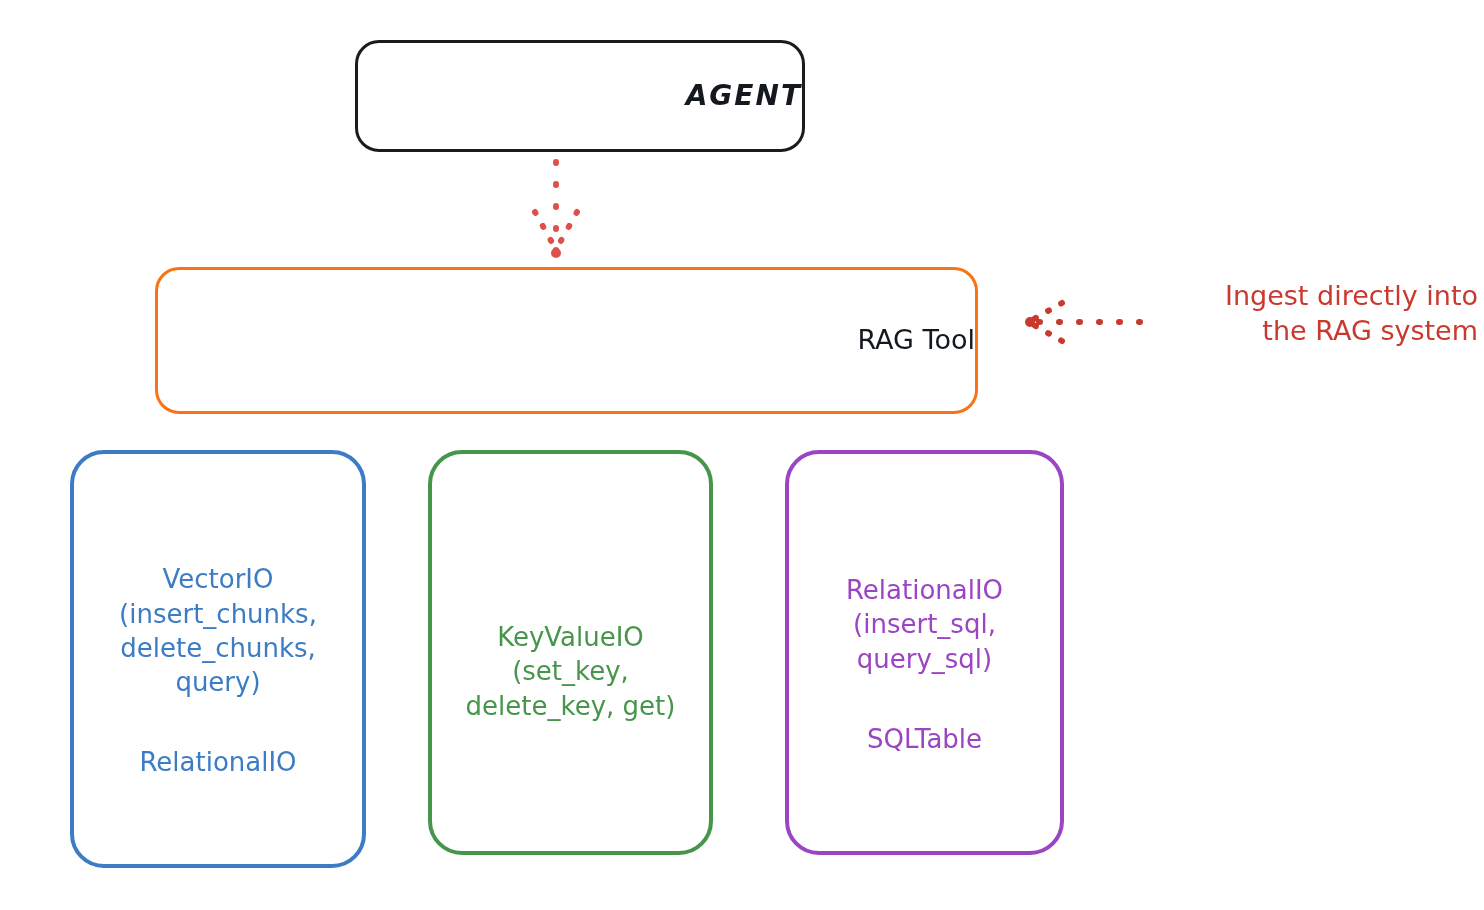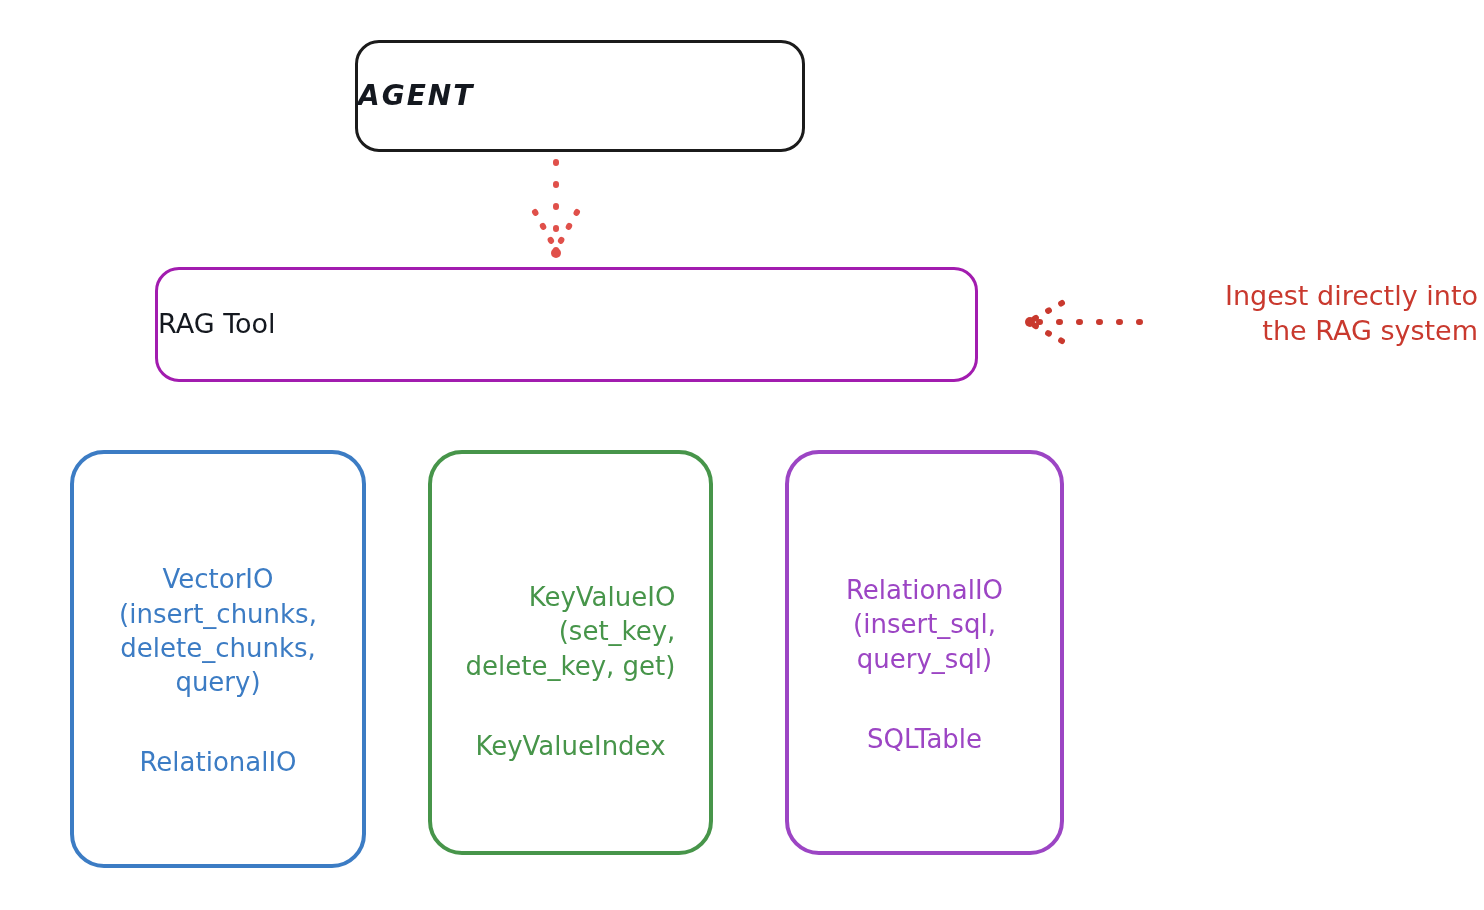--- a/index.html
+++ b/index.html
@@ -21,21 +21,21 @@
     width: 1484px;
     height: 910px;
   }
 
   .node {
     position: absolute;
     box-sizing: border-box;
     background: #ffffff;
     display: flex;
     align-items: center;
-    justify-content: flex-start;
+    justify-content: flex-end;
     text-align: center;
     line-height: 1.28;
   }
 
   
   .node-agent {
     left: 355px;
     top: 40px;
     width: 450px;
     height: 112px;
@@ -45,22 +45,22 @@
     font-style: italic;
     font-weight: 600;
     letter-spacing: 2px;
     color: #14181f;
   }
 
   .node-ragtool {
     left: 155px;
     top: 267px;
     width: 823px;
-    height: 115px;
-    border: 3px solid #a21caf;
+    height: 147px;
+    border: 3px solid #f97316;
     border-radius: 24px;
     font-size: 27px;
     font-weight: 500;
     color: #14181f;
   }
 
   
   .leaf {
     position: absolute;
     box-sizing: border-box;
@@ -105,21 +105,21 @@
   .leaf-relational {
     left: 785px;
     top: 450px;
     width: 279px;
     height: 405px;
     border-color: #9c45c4;
     color: #9c45c4;
   }
 
   .leaf-vector .api-sig    { margin-top: 24px; }
-  .leaf-keyvalue .api-sig  { margin-top: 38px; text-align: right; }
+  .leaf-keyvalue .api-sig  { margin-top: 38px; }
   .leaf-relational .api-sig{ margin-top: 24px; }
 
   
   .annotation {
     position: absolute;
     left: 1148px;
     top: 278px;
     width: 330px;
     color: #c9392e;
     font-size: 27px;
@@ -169,21 +169,20 @@
 (insert_chunks,
 delete_chunks,
 query)</p>
     <p class="index-name">RelationalIO</p>
   </div>
 
   <div class="leaf leaf-keyvalue">
     <p class="api-sig">KeyValueIO
 (set_key,
 delete_key, get)</p>
-    <p class="index-name">KeyValueIndex</p>
   </div>
 
   <div class="leaf leaf-relational">
     <p class="api-sig">RelationalIO
 (insert_sql,
 query_sql)</p>
     <p class="index-name">SQLTable</p>
   </div>
 
   <div class="annotation">Ingest directly into

